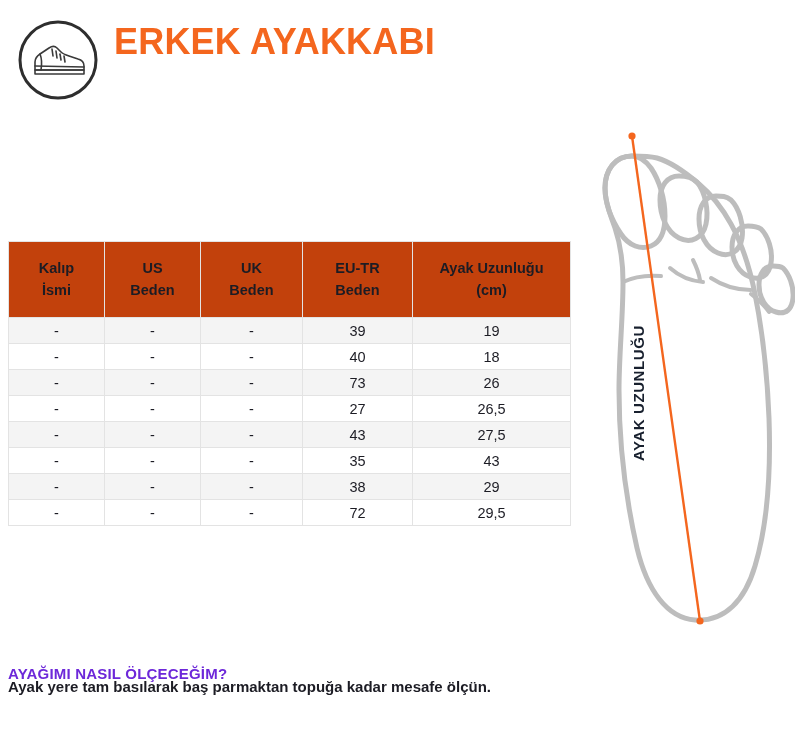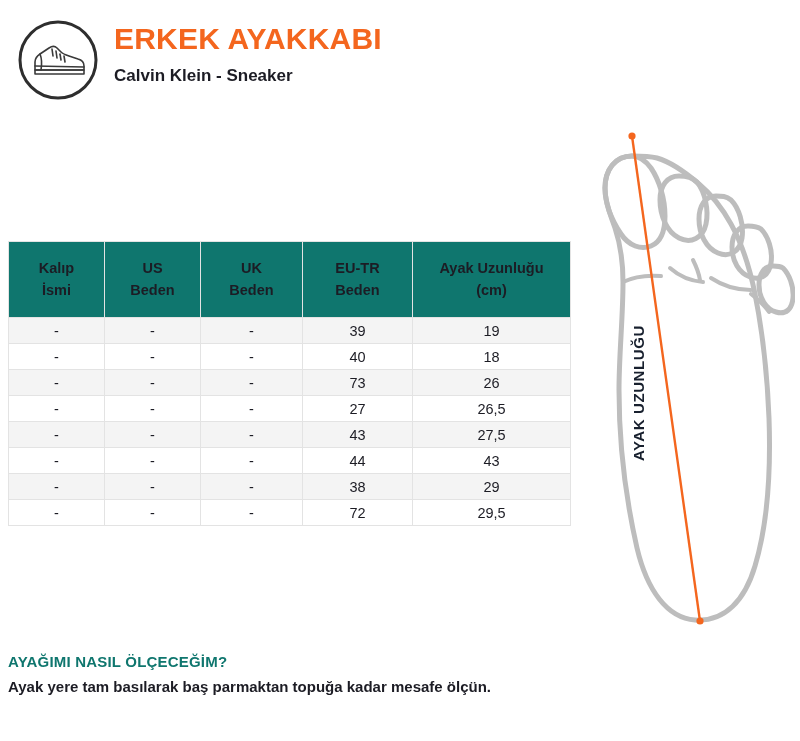--- a/index.html
+++ b/index.html
@@ -33,21 +33,21 @@
   }
   #brand-icon-wrap svg { display: block; }
 
   #title-block {
     position: absolute;
     left: 106px;
     top: 12px;
     width: 440px;
   }
   #page-title {
-    font-size: 30px;
+    font-size: 36px;
     font-weight: bold;
     letter-spacing: 0.2px;
     line-height: 1.1;
     margin: 0;
   }
   #page-subtitle {
     font-size: 17px;
     font-weight: bold;
     color: #1c1c24;
     margin: 11px 0 0 0;
@@ -73,21 +73,21 @@
   #size-table td {
     border: 1px solid #e3e3e3;
     text-align: center;
     color: #1c1c24;
   }
   #size-table th {
     height: 75px;
     font-size: 14.5px;
     font-weight: bold;
     line-height: 1.45;
-    background: #0f766e;
+    background: #c2410c;
     padding: 0 4px;
     vertical-align: middle;
   }
   #size-table td {
     height: 25px;
     font-size: 14.5px;
     font-weight: normal;
     padding: 0 4px;
     vertical-align: middle;
   }
@@ -155,21 +155,20 @@
         <path d="M40 33 L41 40"></path>
         <path d="M44 36 L45 42"></path>
         <path d="M48 38 L49 44"></path>
         <path d="M24 36 C26 41 26 46 25 52"></path>
       </g>
     </svg>
   </div>
 
   <div id="title-block">
     <h1 id="page-title" style="color: rgb(244, 102, 30);">ERKEK AYAKKABI</h1>
-    <p id="page-subtitle">Calvin Klein - Sneaker</p>
   </div>
 </div>
 
 <table id="size-table">
   <colgroup>
     <col class="c1">
       <col class="c2">
       <col class="c3">
       <col class="c4">
       <col class="c5">
@@ -231,21 +230,21 @@
       <td>-</td>
       <td>-</td>
       <td>-</td>
       <td>43</td>
       <td>27,5</td>
     </tr>
     <tr class="even">
       <td>-</td>
       <td>-</td>
       <td>-</td>
-      <td>44</td>
+      <td>35</td>
       <td>43</td>
     </tr>
     <tr class="odd">
       <td>-</td>
       <td>-</td>
       <td>-</td>
       <td>38</td>
       <td>29</td>
     </tr>
     <tr class="even">
@@ -321,14 +320,14 @@
     </g>
 
     <line x1="57" y1="18" x2="125" y2="503" stroke="#f4661e" stroke-width="2.4" stroke-linecap="round"></line>
     <circle cx="57" cy="18" r="3.6" fill="#f4661e"></circle>
     <circle cx="125" cy="503" r="3.6" fill="#f4661e"></circle>
   </svg>
 </div>
 
 <div id="foot-length-label">AYAK UZUNLUĞU</div>
 
-<p id="measure-heading" style="color: #0f766e;">AYAĞIMI NASIL ÖLÇECEĞİM?</p>
+<p id="measure-heading" style="color: #6d28d9; margin-top: 12px;">AYAĞIMI NASIL ÖLÇECEĞİM?</p>
 <p id="measure-instruction">Ayak yere tam basılarak baş parmaktan topuğa kadar mesafe ölçün.</p>
 
 </body></html>

